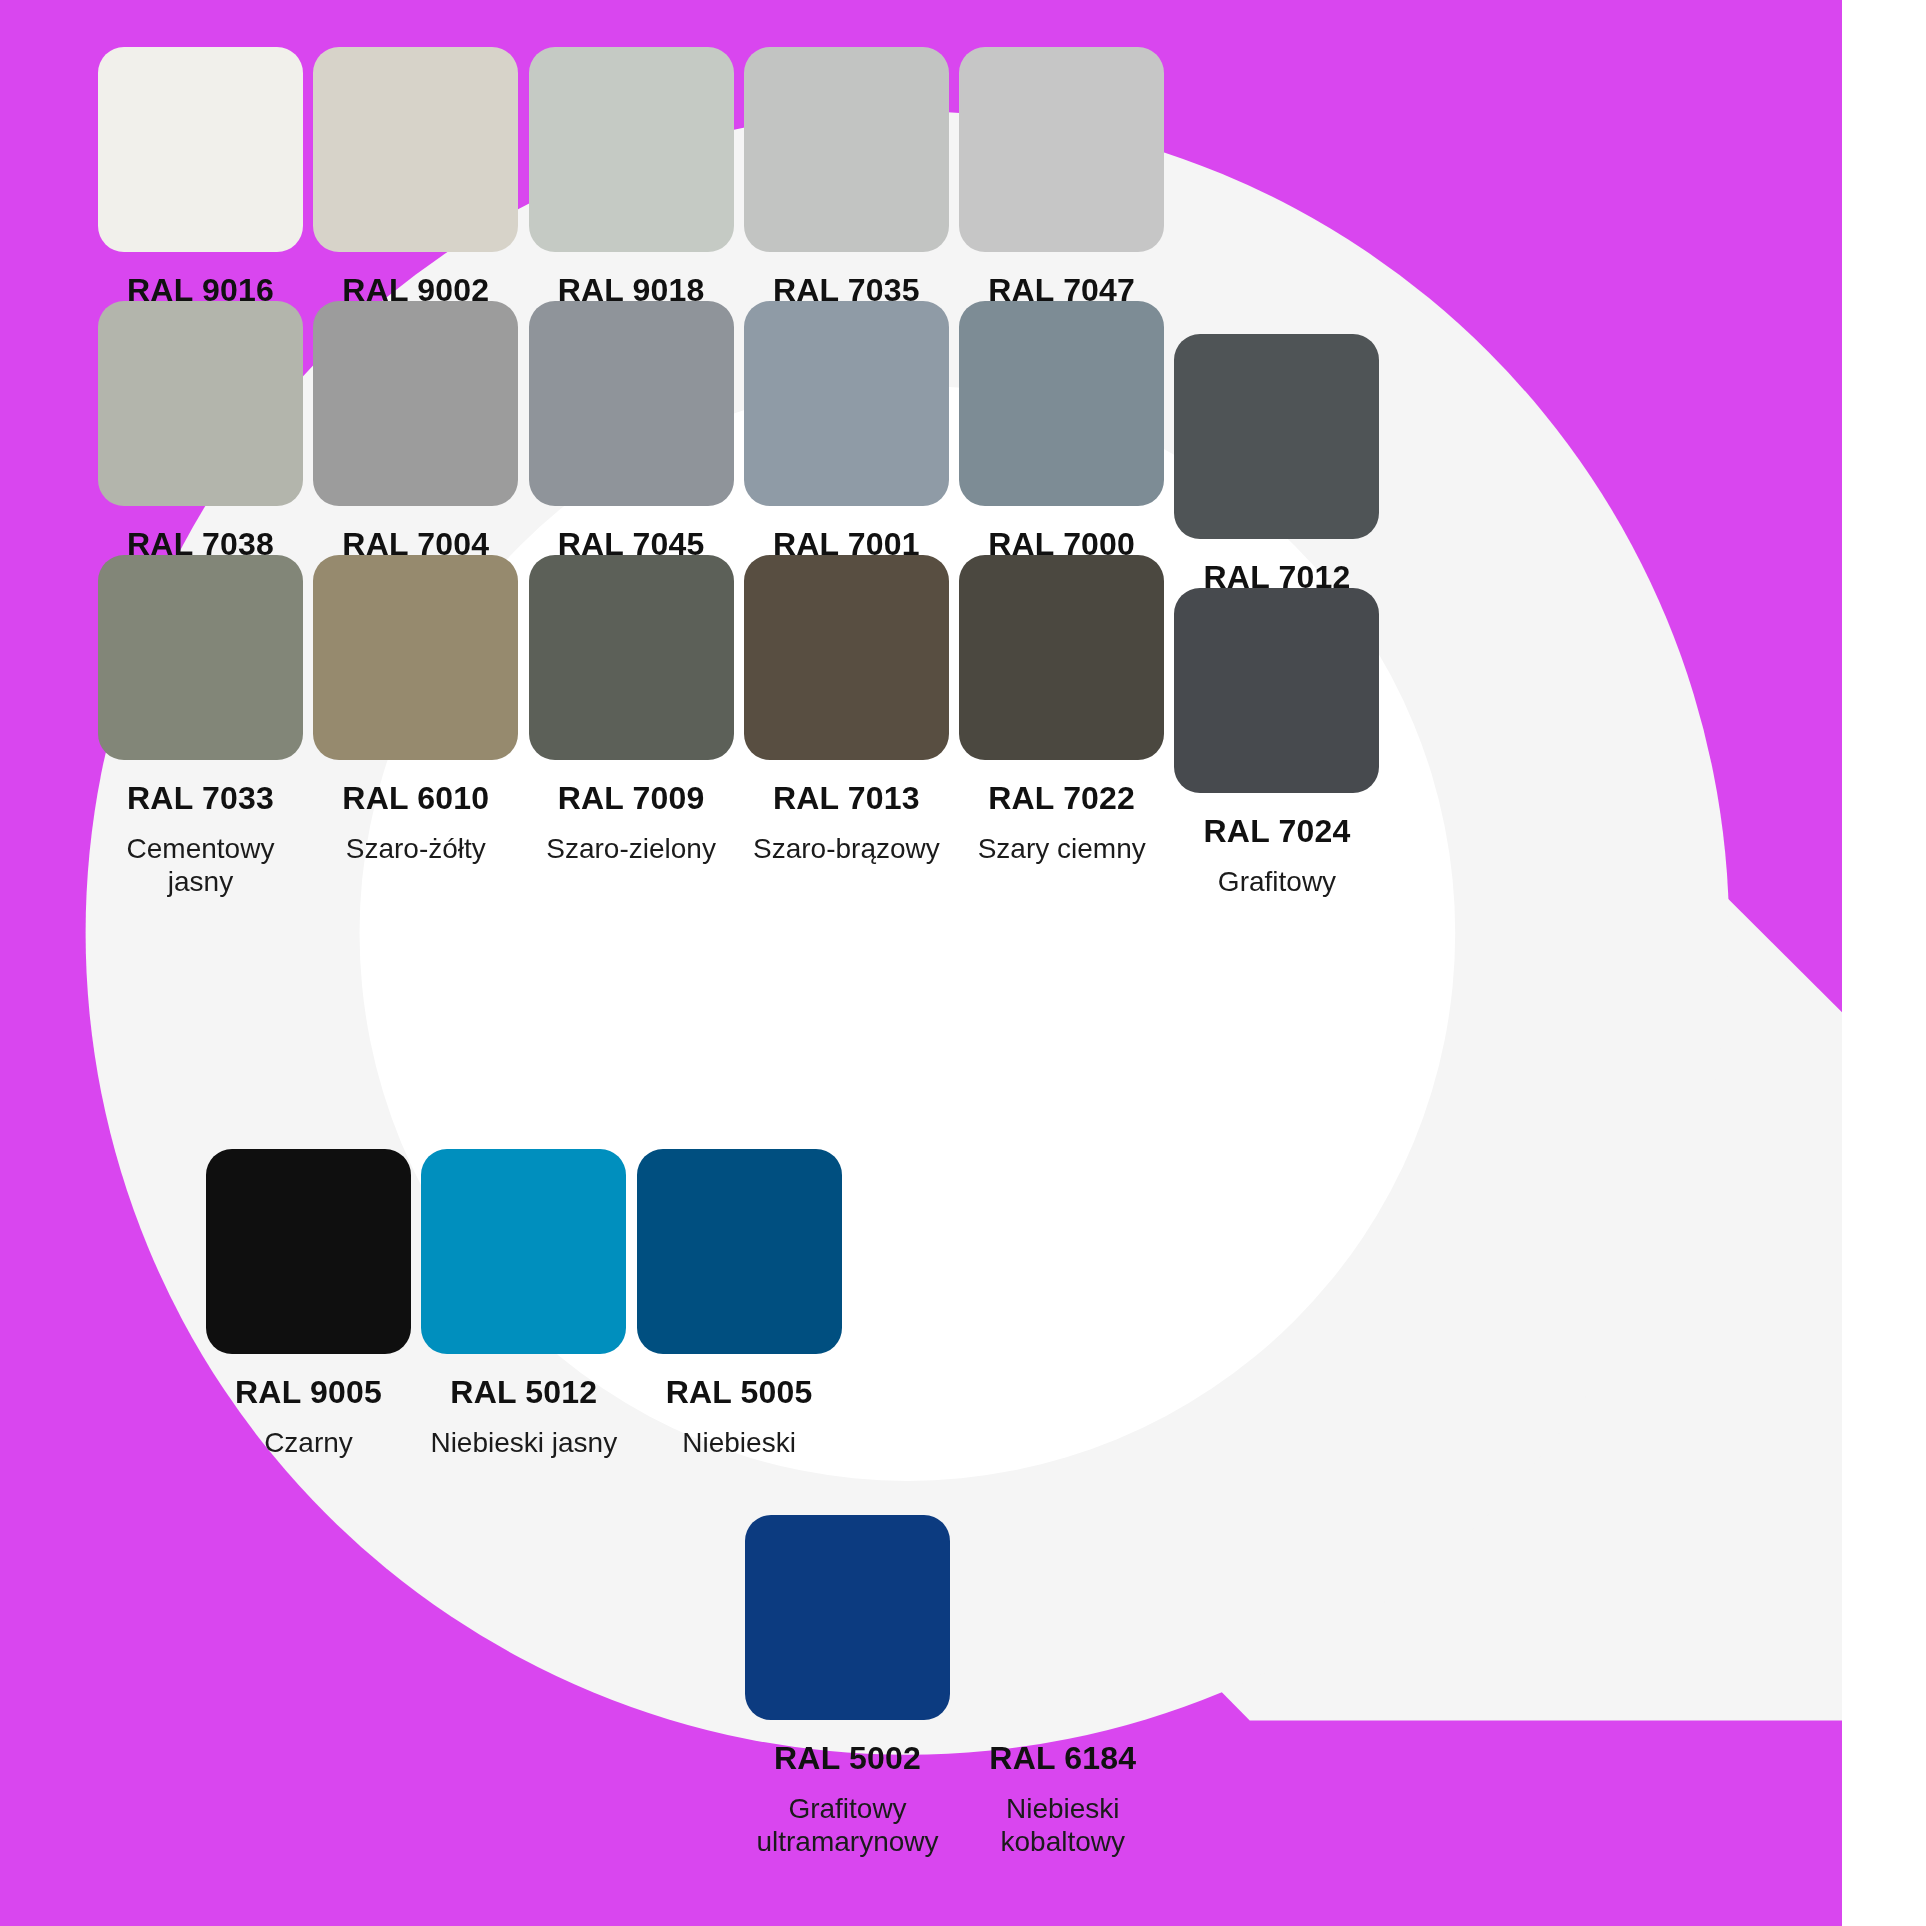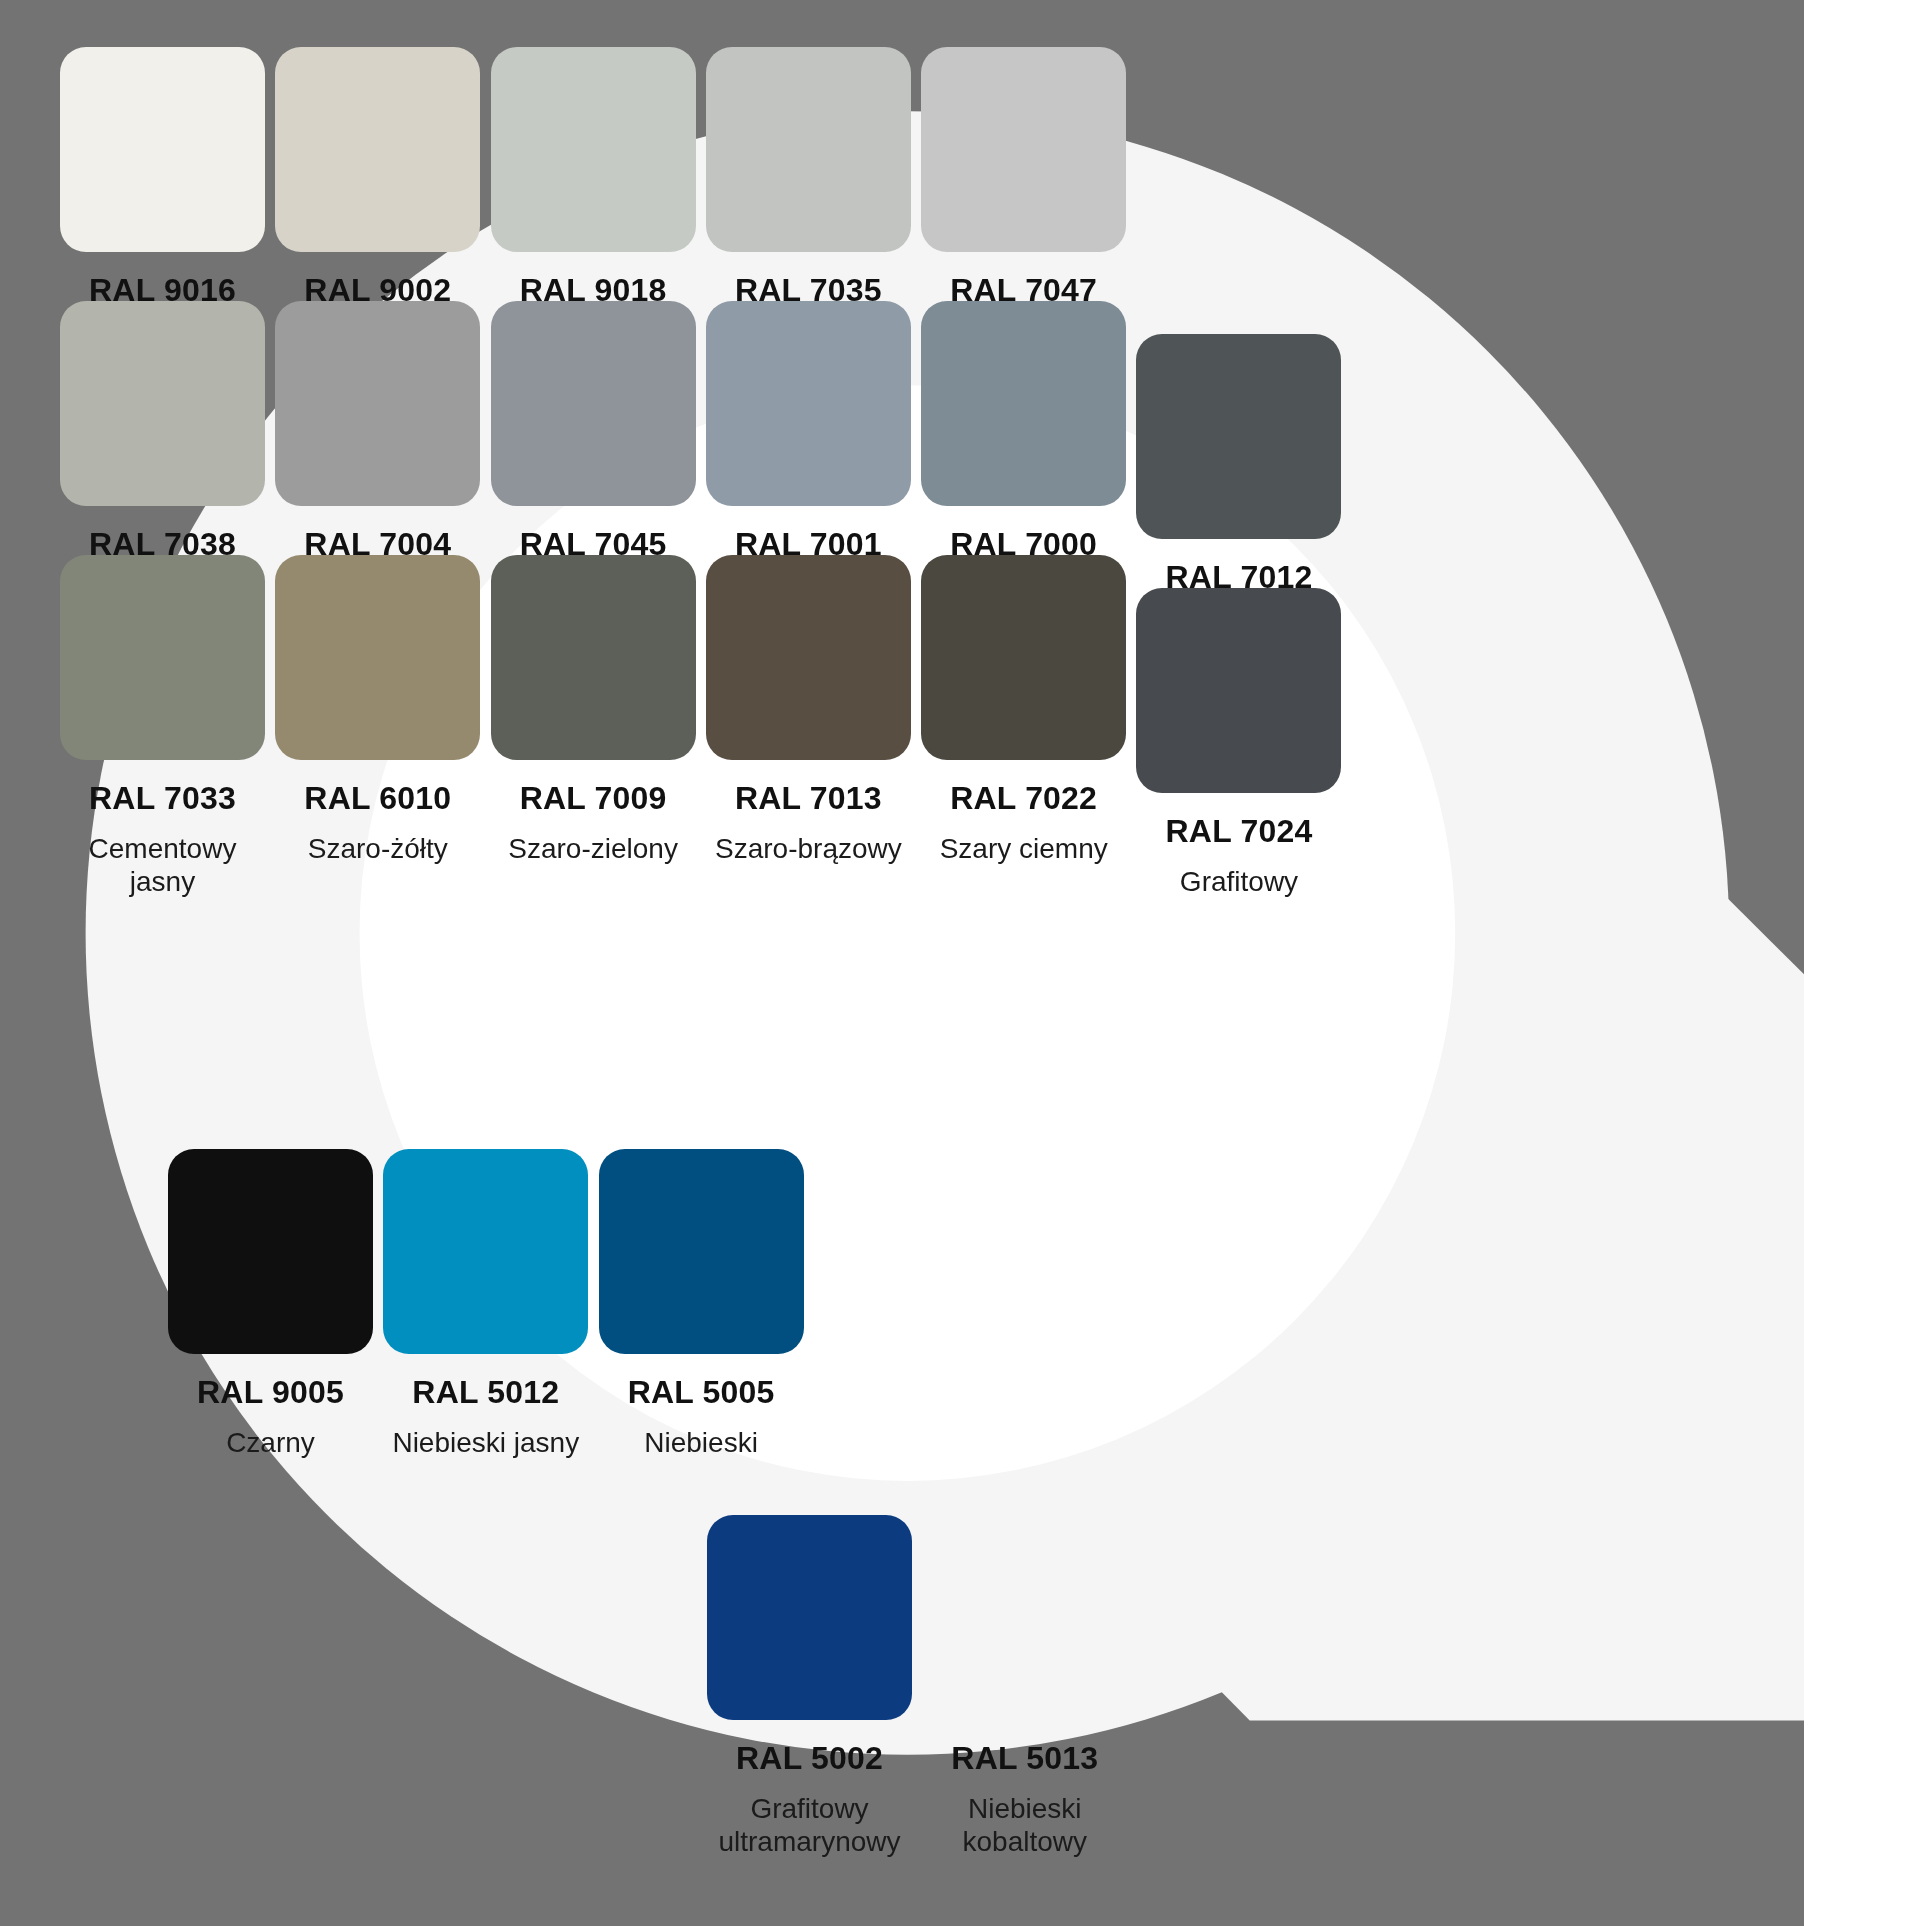--- a/index.html
+++ b/index.html
@@ -13,22 +13,23 @@
     height: 1926px;
     font-family: "Liberation Sans", "DejaVu Sans", sans-serif;
     -webkit-font-smoothing: antialiased;
     overflow: hidden;
   }
 
   #stage {
     position: relative;
     width: 1804px;
     height: 1926px;
-    background: #737373;
+    background: #d946ef;
     overflow: hidden;
+    padding-left: 38px;
   }
 
   
   #watermark {
     position: absolute;
     left: 0;
     top: 0;
     width: 1926px;
     height: 1926px;
     z-index: 0;
@@ -231,20 +232,20 @@
     </div>
 
     <div class="swatch-row" id="row-5">
       <div class="swatch-cell">
         <div class="chip" style="background-color: rgb(12, 59, 128);"></div>
         <div class="code">RAL 5002</div>
         <div class="name">Grafitowy ultramarynowy</div>
       </div>
       <div class="swatch-cell">
         <div class="chip"></div>
-        <div class="code">RAL 5013</div>
+        <div class="code">RAL 6184</div>
         <div class="name">Niebieski kobaltowy</div>
       </div>
     </div>
 
   </div>
 </div>
 
 
 </body></html>

